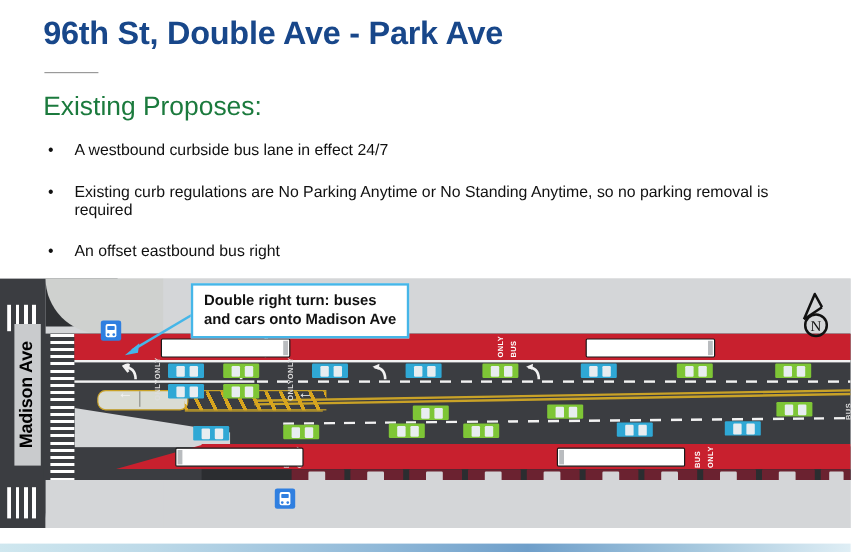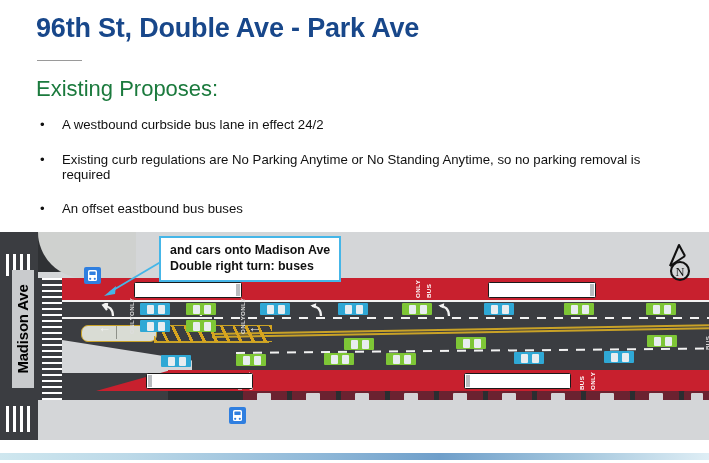--- a/index.html
+++ b/index.html
@@ -353,29 +353,29 @@
 </head>
 <body>
 
 <div class="slide-title">96th St, Double Ave - Park Ave</div>
 <div class="title-rule"></div>
 <div class="section-heading">Existing Proposes:</div>
 
 <div class="bullets">
   <div class="bullet">
     <span class="dot">•</span>
-    <span>A westbound curbside bus lane in effect 24/2</span>
+    <span>A westbound curbside bus lane in effect 24/7</span>
   </div>
   <div class="bullet tight">
     <span class="dot">•</span>
     <span>Existing curb regulations are No Parking Anytime or No Standing Anytime, so no parking removal is required</span>
   </div>
   <div class="bullet">
     <span class="dot">•</span>
-    <span>An offset eastbound bus buses</span>
+    <span>An offset eastbound bus right</span>
   </div>
 </div>
 
 <div class="map">
 
   <div class="sidewalk-top"></div>
   <div class="sidewalk-bottom"></div>
 
   <div class="avenue-road"></div>
   <div class="sidewalk-top-curvecover"></div>
@@ -593,22 +593,22 @@
       <circle cx="10.8" cy="11.8" r="1.1" fill="#2f7fe0"></circle>
     </svg>
   </div>
 
   <svg class="callout-leader" style="left:98px; top:24px; width:70px; height:42px;" viewBox="0 0 70 42">
     <line x1="66" y1="4" x2="12" y2="36" stroke="#45b6e8" stroke-width="2"></line>
     <polygon points="6,40 18,30 17,38" fill="#45b6e8"></polygon>
   </svg>
 
   <div class="callout" style="left:159px; top:4px;">
+    <div>Double right turn: buses</div>
     <div>and cars onto Madison Ave</div>
-    <div>Double right turn: buses</div>
   </div>
 
   <svg class="north" style="left:663px; top:10px; width:32px; height:42px;" viewBox="0 0 32 42">
     <path d="M7 24 L16 3 L22 14" fill="none" stroke="#111" stroke-width="2.1" stroke-linejoin="round"></path>
     <path d="M7 24 L22 14" fill="none" stroke="#111" stroke-width="2.1"></path>
     <circle cx="17" cy="29" r="9" fill="none" stroke="#111" stroke-width="2.1"></circle>
     <text x="17" y="33.5" font-family="Liberation Serif, serif" font-size="12.5" text-anchor="middle" fill="#111">N</text>
   </svg>
 
 </div>

